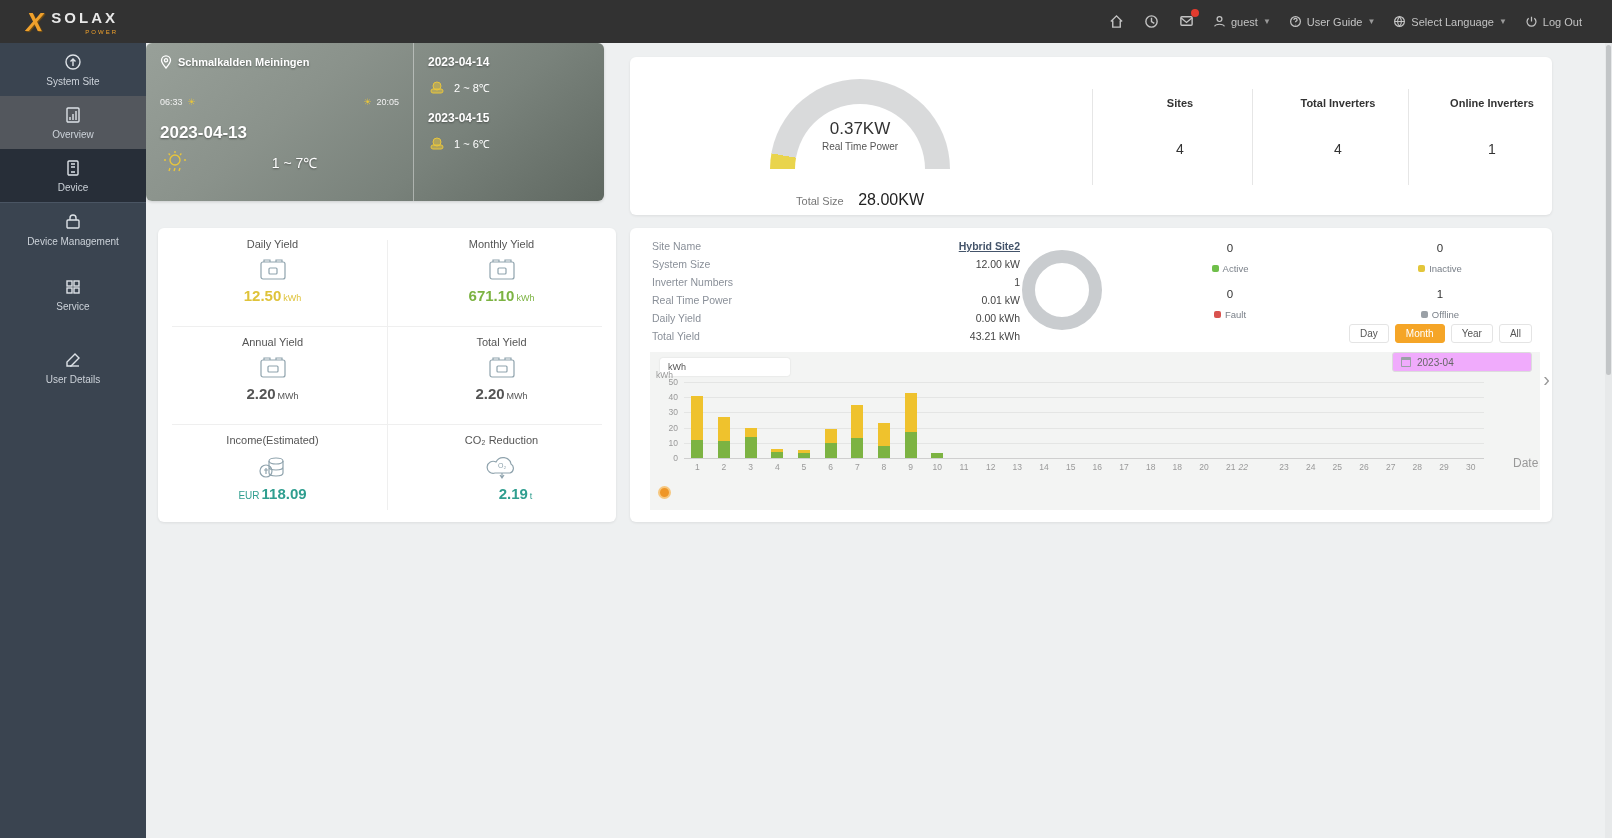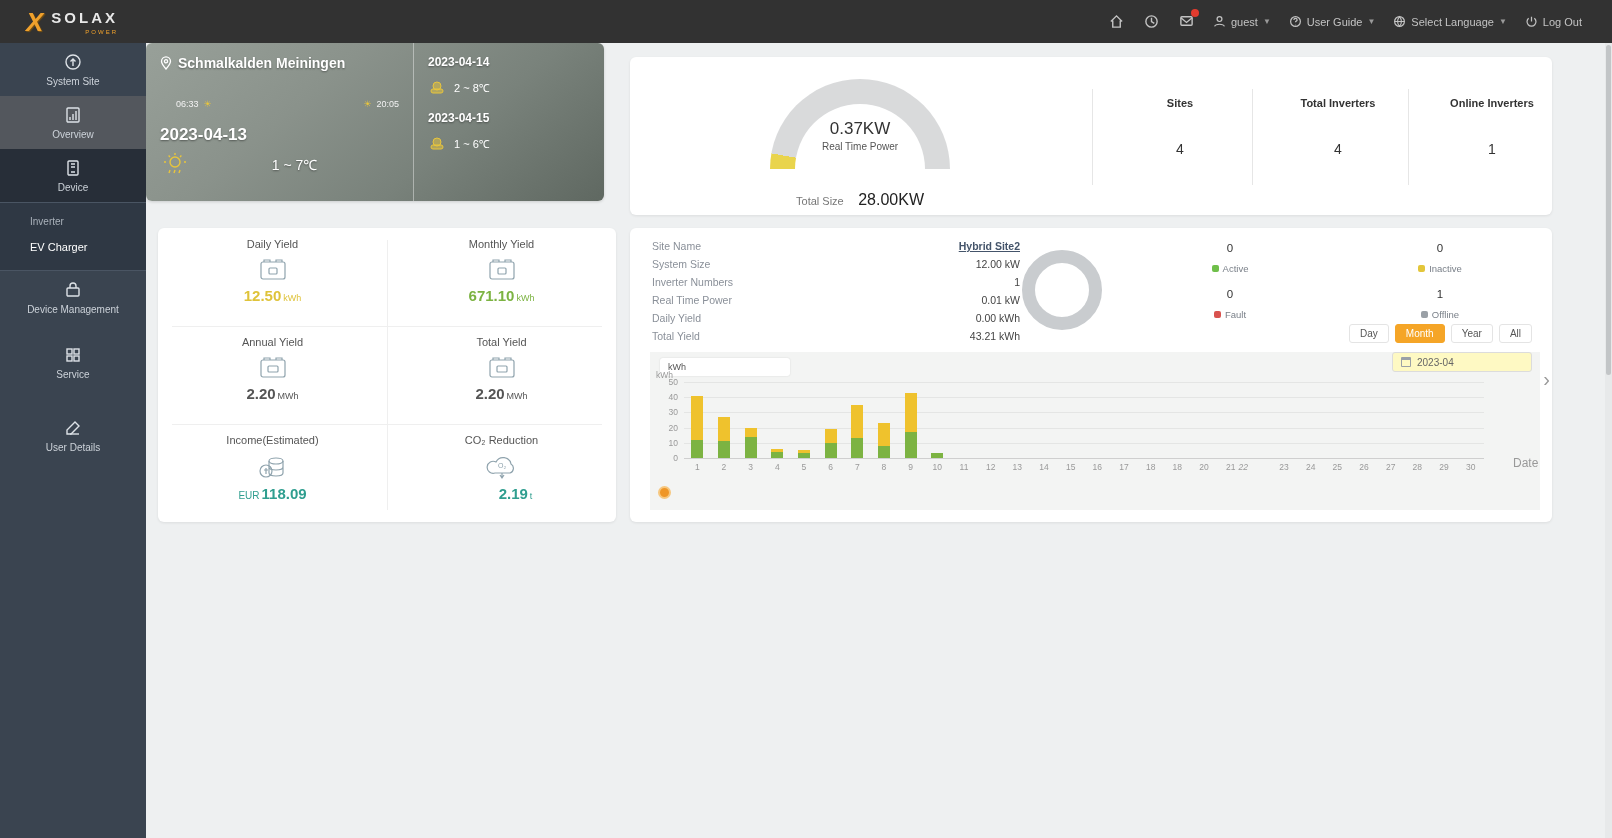--- a/index.html
+++ b/index.html
@@ -42,25 +42,25 @@
   .card { position:absolute; background:#fff; border-radius:6px;
     box-shadow:0 1px 3px rgba(0,0,0,.08); }
 
   
   .weather { left:12px; top:14px; width:458px; height:158px; overflow:hidden;
     background:linear-gradient(140deg,#98a099 0%,#8a928b 35%,#79827b 65%,#5f6861 100%);
     color:#fff; border-radius:6px; box-shadow:0 1px 3px rgba(0,0,0,.15);}
   .wx-left { position:absolute; left:0; top:0; width:267px; height:158px; padding:12px 14px; }
   .wx-right { position:absolute; left:267px; top:0; width:191px; height:158px;
     border-left:1px solid rgba(255,255,255,.4); padding:12px 14px; }
-  .wx-loc { display:flex; align-items:center; gap:6px; font-size:14px; font-weight:bold;
+  .wx-loc { display:flex; align-items:center; gap:6px; font-size:11px; font-weight:bold;
     text-shadow:0 1px 2px rgba(0,0,0,.4); }
   .wx-sunrow { display:flex; justify-content:space-between; align-items:center;
     margin-top:28px; font-size:9px; color:#f2f2f2; }
-  .wx-sunrow .grp { display:flex; align-items:flex-start; gap:5px;margin-left:16px; }
+  .wx-sunrow .grp { display:flex; align-items:flex-start; gap:5px; }
   .wx-date-big { font-size:17px; font-weight:bold; margin-top:16px;
     text-shadow:0 1px 2px rgba(0,0,0,.4); }
   .wx-botrow { display:flex; align-items:center; margin-top:6px; }
   .wx-temp { flex:1; text-align:center; font-size:14px; text-shadow:0 1px 2px rgba(0,0,0,.4); }
   .wx-fc-date { font-size:12px; font-weight:bold; text-shadow:0 1px 2px rgba(0,0,0,.4); }
   .wx-fc-row { display:flex; align-items:center; gap:8px; margin:10px 0 16px; font-size:11px; }
   .sun { color:#e8c53c; }
 
   
   .summary { left:484px; top:14px; width:922px; height:158px; }
@@ -104,21 +104,21 @@
   .status-cell { position:absolute; width:110px; text-align:center; }
   .status-cell .val { font-size:11.5px; color:#333; }
   .status-cell .lr { margin-top:9px; font-size:9.5px; color:#7a8089;
     display:flex; align-items:center; justify-content:center; gap:4px; }
   .dot { width:7px; height:7px; border-radius:2px; display:inline-block; }
   .range-bar { position:absolute; right:20px; top:96px; display:flex; gap:6px; }
   .range-btn { font-size:10px; color:#555; background:#fff; border:1px solid #e4e4e4;
     border-radius:3px; padding:3px 10px; cursor:pointer; }
   .range-btn.active { background:#f5a527; border-color:#f5a527; color:#fff; }
   .date-box { position:absolute; right:20px; top:124px; width:140px; height:20px;
-    background:#fef9c3; border:1px solid #dcdcdc; border-radius:3px; z-index:3;
+    background:#f0abfc; border:1px solid #dcdcdc; border-radius:3px; z-index:3;
     display:flex; align-items:center; gap:6px; padding:0 8px; font-size:10px; color:#666;
     cursor:pointer; }
   .cal-ico { width:10px; height:10px; border:1px solid #9aa0a6; border-top:3px solid #9aa0a6;
     border-radius:1px; }
 
   
   .chart { position:absolute; left:20px; top:124px; width:890px; height:158px;
     background:#f3f4f3; }
   .unit-select { position:absolute; left:10px; top:6px; width:130px; height:18px;
     background:#fff; border-radius:3px; font-size:9px; color:#555;
@@ -226,24 +226,20 @@
         <path d="M6 11v3M9 8v6M12 5v9"></path>
       </svg>
     <span>Overview</span>
   </div>
   <div class="sb-item sb-device">
     <svg width="18" height="18" viewBox="0 0 18 18">
         <rect x="4" y="2" width="10" height="14" rx="1"></rect>
         <path d="M7 13h4M7 5h4M7 8h4"></path>
       </svg>
     <span>Device</span>
-  </div>
-  <div class="submenu">
-    <div class="submenu-item">Inverter</div>
-    <div class="submenu-item sel">EV Charger</div>
   </div>
   <div class="sb-item">
     <svg width="18" height="18" viewBox="0 0 18 18">
         <rect x="3" y="7" width="12" height="8" rx="1"></rect>
         <path d="M6 7V5a3 3 0 0 1 6 0v2"></path>
       </svg>
     <span>Device Management</span>
   </div>
   <div class="sb-item" style="margin-top:12px">
     <svg width="18" height="18" viewBox="0 0 18 18">

